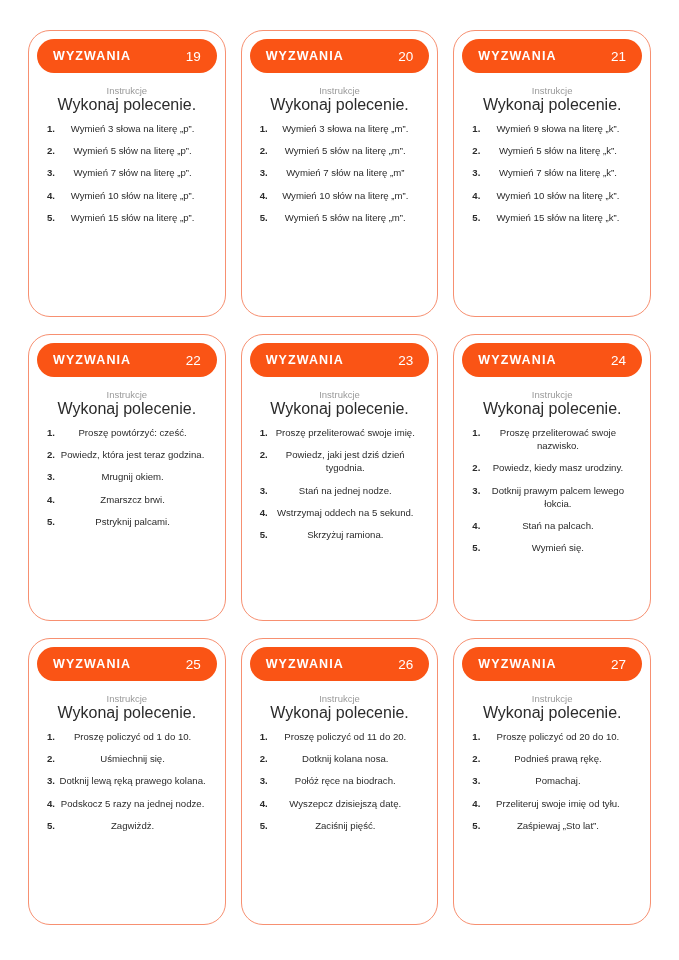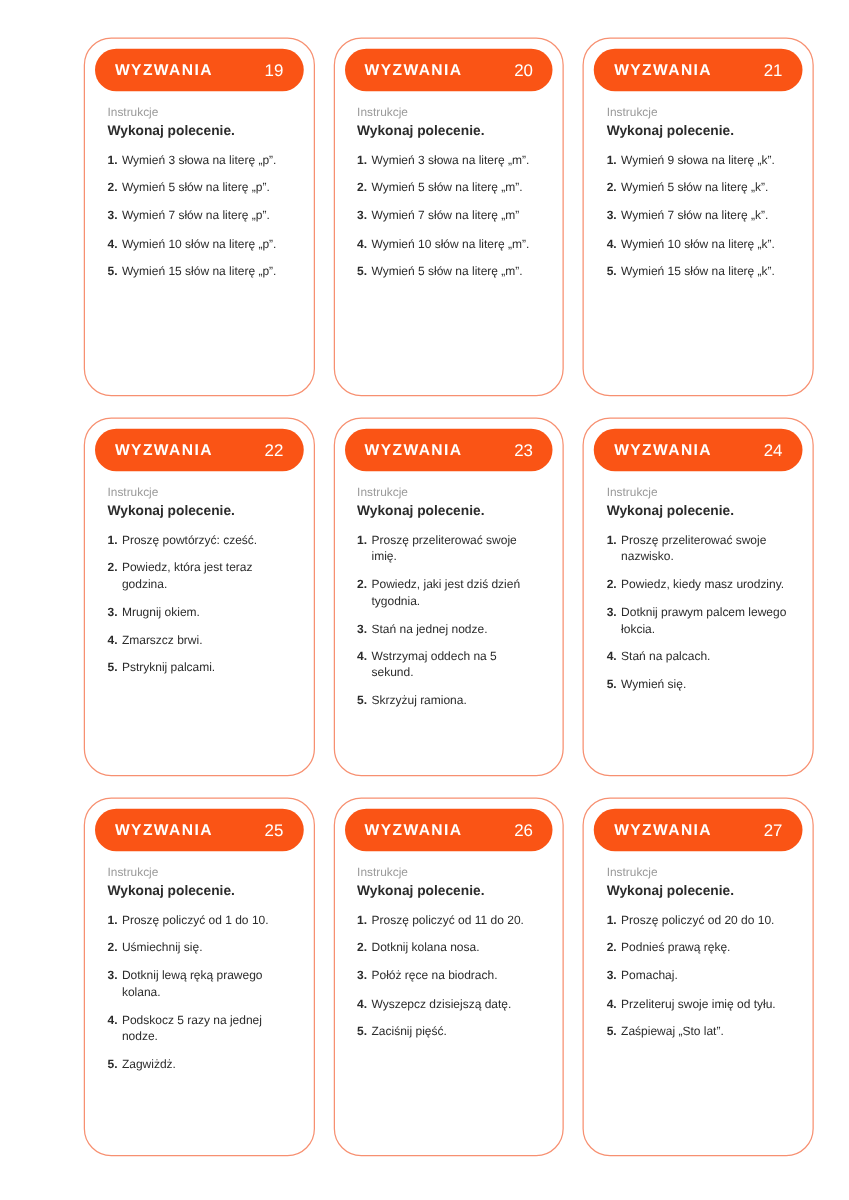--- a/index.html
+++ b/index.html
@@ -19,21 +19,20 @@
     box-sizing: border-box;
     padding: 30px 28px 35px 28px;
     display: flex;
     flex-direction: column;
     gap: 17px;
   }
   .card-row {
     display: flex;
     gap: 15px;
     height: 288px;
-    margin-left: 39px;
   }
   .card {
     flex: 1 1 0;
     box-sizing: border-box;
     border: 1px solid #f79071;
     border-radius: 22px;
     background: #ffffff;
     padding: 8px 8px 0 8px;
     display: flex;
     flex-direction: column;
@@ -57,31 +56,32 @@
     letter-spacing: 1.1px;
   }
   .card-number {
     color: #ffffff;
     font-size: 13.5px;
     font-weight: normal;
   }
   .card-body {
     padding: 11px 10px 0 10px;
     flex: 1 1 auto;
+    text-align: center;
   }
   .instr-label {
     color: #9a9a9a;
     font-size: 9.5px;
     line-height: 13px;
     margin-bottom: 1px;
   }
   .instr-title {
     color: #2b2b2b;
-    font-size: 11px;
-    font-weight: bold;
+    font-size: 16px;
+    font-weight: normal;
     line-height: 14px;
     margin-bottom: 10px;
   }
   .task-list {
     list-style: none;
     margin: 0;
     padding: 0;
   }
   .task-item {
     color: #2b2b2b;

